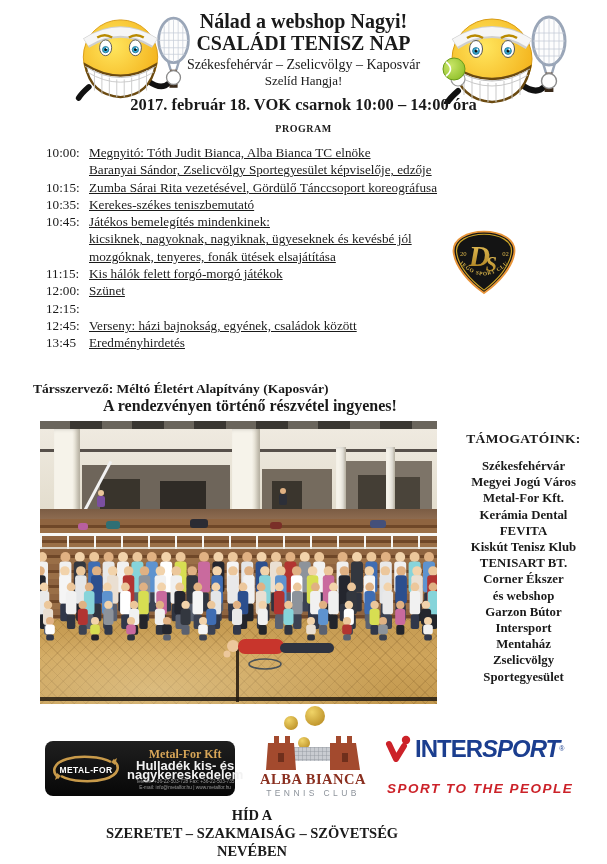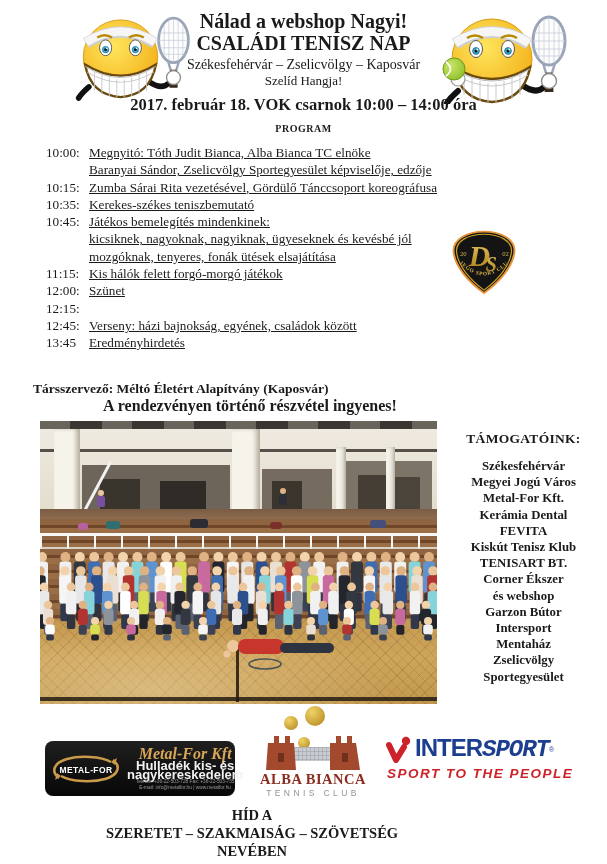--- a/index.html
+++ b/index.html
@@ -52,30 +52,30 @@
   
   #sponsors{position:absolute;left:440px;top:431px;width:167px;text-align:center;font-weight:bold;}
   #sponsors .sh{font-size:13.5px;letter-spacing:.3px;margin-bottom:11px;}
   .sponsor-item{font-size:12.8px;line-height:16.2px;}
   
   #metalfor{position:absolute;left:45px;top:741px;width:190px;height:55px;border-radius:8px;
     background:linear-gradient(180deg,#1f1f1f,#070707);display:flex;align-items:center;}
   .mf-left{position:relative;width:82px;height:55px;flex:0 0 82px;}
   .mf-name{position:absolute;left:5px;top:24px;width:72px;text-align:center;color:#fff;font-size:8.5px;font-weight:bold;letter-spacing:.4px;}
   .mf-right{flex:1;text-align:center;padding-right:6px;}
-  .mf-title{color:#d8a658;font-size:16px;font-weight:bold;line-height:14px;font-style:italic;}
+  .mf-title{color:#d8a658;font-size:12px;font-weight:bold;line-height:14px;}
   .mf-sub{color:#f2f2f2;font-size:13px;font-weight:bold;line-height:9px;}
   .mf-contact{color:#9a9a9a;font-size:4.8px;line-height:6px;}
   #alba{position:absolute;left:258px;top:703px;}
   #intersport{position:absolute;left:385px;top:735px;width:190px;}
   .is-row{display:flex;align-items:center;}
   .is-word{color:#1b3e8f;font-size:24px;font-weight:bold;letter-spacing:-1px;line-height:26px;}
-  .is-word .it{font-style:italic;font-family:Liberation Mono, monospace;}
+  .is-word .it{font-style:italic;}
   .is-reg{color:#1b3e8f;font-size:7px;vertical-align:top;}
-  .is-tag{color:#cc2229;font-size:13.5px;font-weight:bold;font-style:italic;letter-spacing:1.5px;margin-top:3px;margin-left:2px;white-space:nowrap;}
+  .is-tag{color:#cc2229;font-size:13.5px;font-weight:bold;font-style:italic;letter-spacing:1.5px;margin-top:19px;margin-left:2px;white-space:nowrap;}
   
   #footer{position:absolute;left:0;top:806px;width:504px;text-align:center;font-weight:bold;font-size:14.5px;line-height:18px;}
 </style>
 </head>
 <body>
 
 <div id="page">
 
   <svg width="0" height="0" style="position:absolute">
     <defs>

